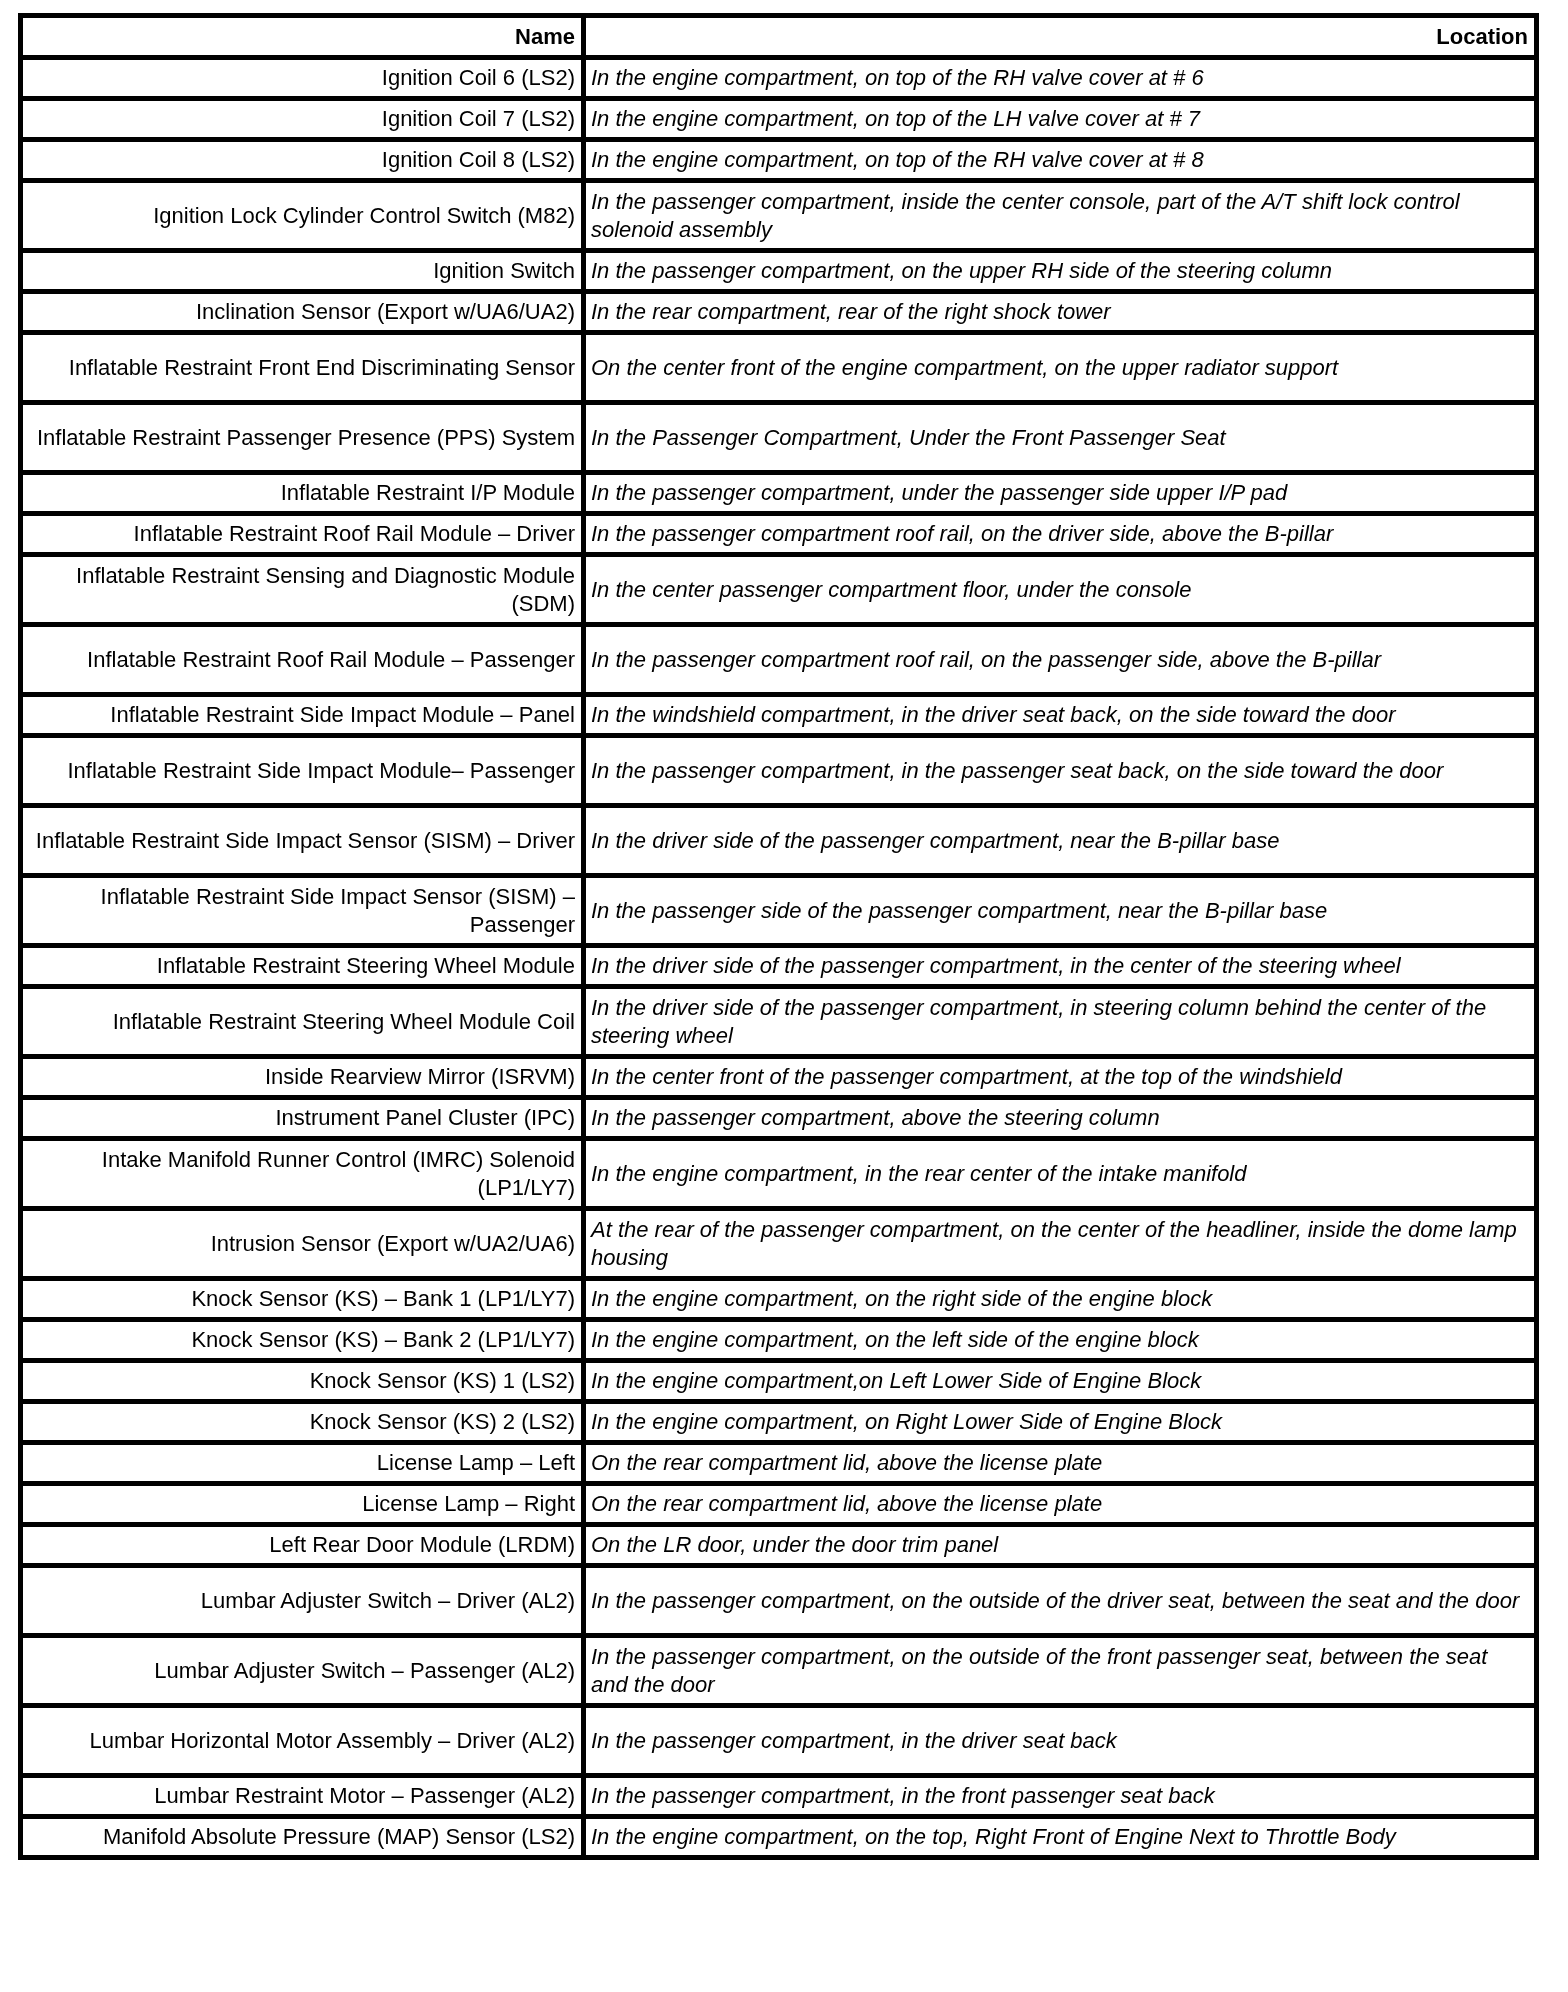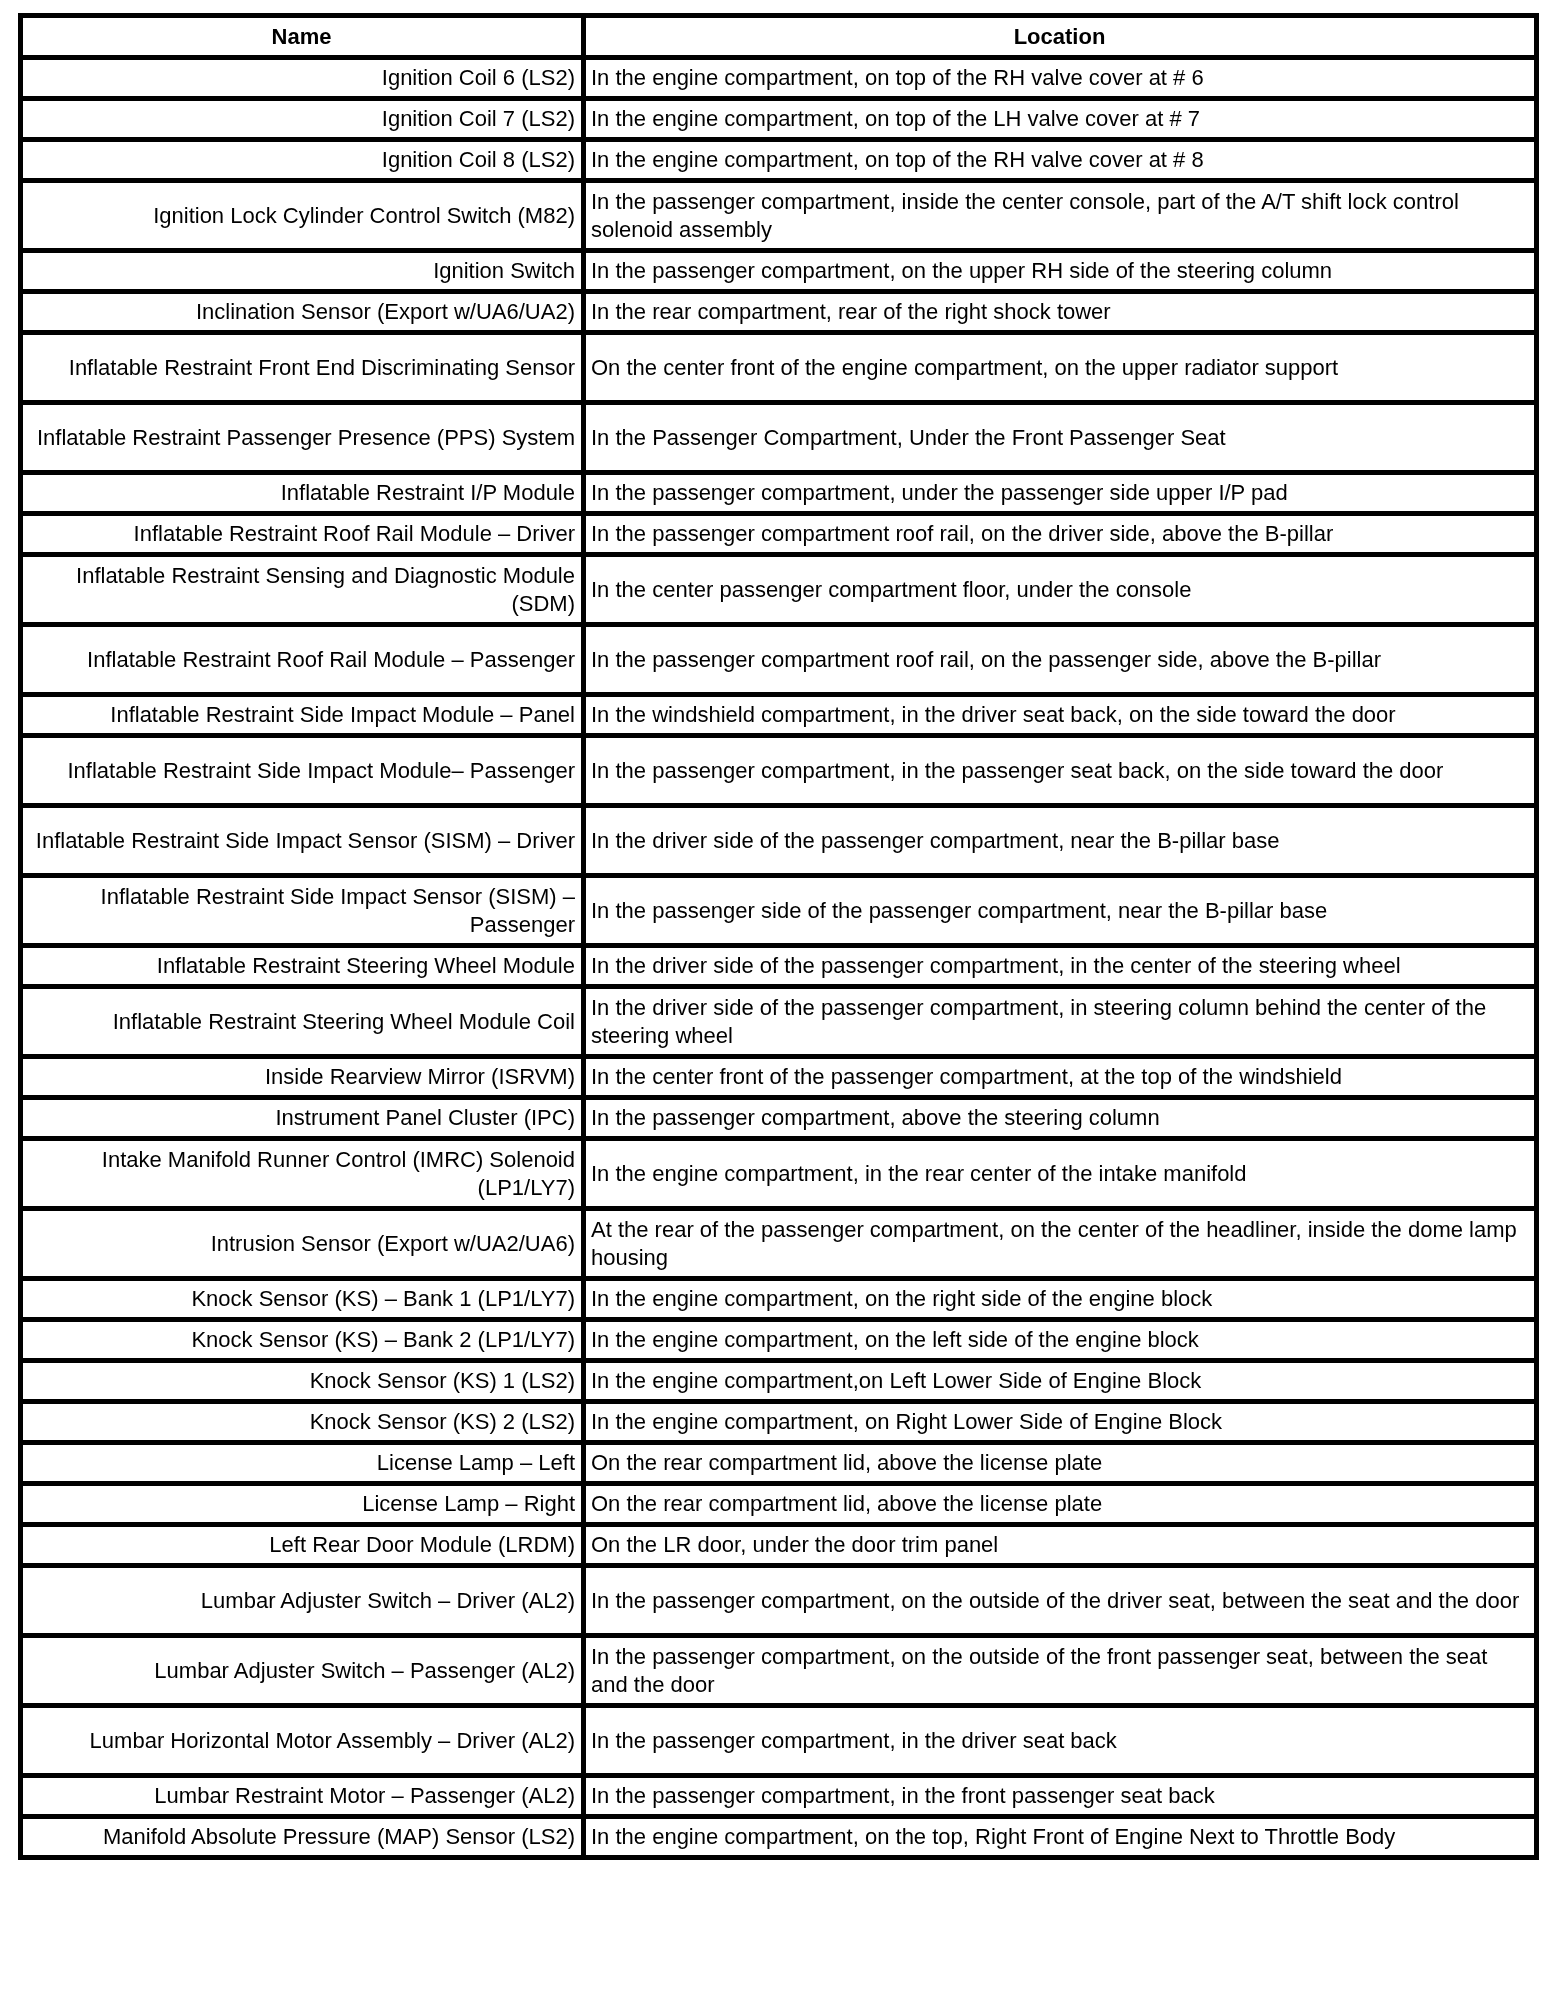--- a/index.html
+++ b/index.html
@@ -30,30 +30,31 @@
     border: 5px solid #000;
     padding: 0 6px 0 5px;
     font-size: 22px;
     line-height: 28px;
     vertical-align: middle;
     box-sizing: border-box;
   }
   .doc-table th {
     height: 42px;
     font-weight: bold;
-    text-align: center;
+    text-align: right;
   }
   .doc-table td.name-cell {
     text-align: right;
     padding: 0 6px;
   }
   .doc-table td.loc-cell {
     text-align: left;
     padding-left: 5px;
     padding-right: 10px;
+    font-style: italic;
   }
   .doc-table tr.single td { height: 41px; }
   .doc-table tr.double td { height: 70px; }
 </style>
 </head>
 <body>
 
 <table class="doc-table">
   <colgroup>
     <col class="c-name">

